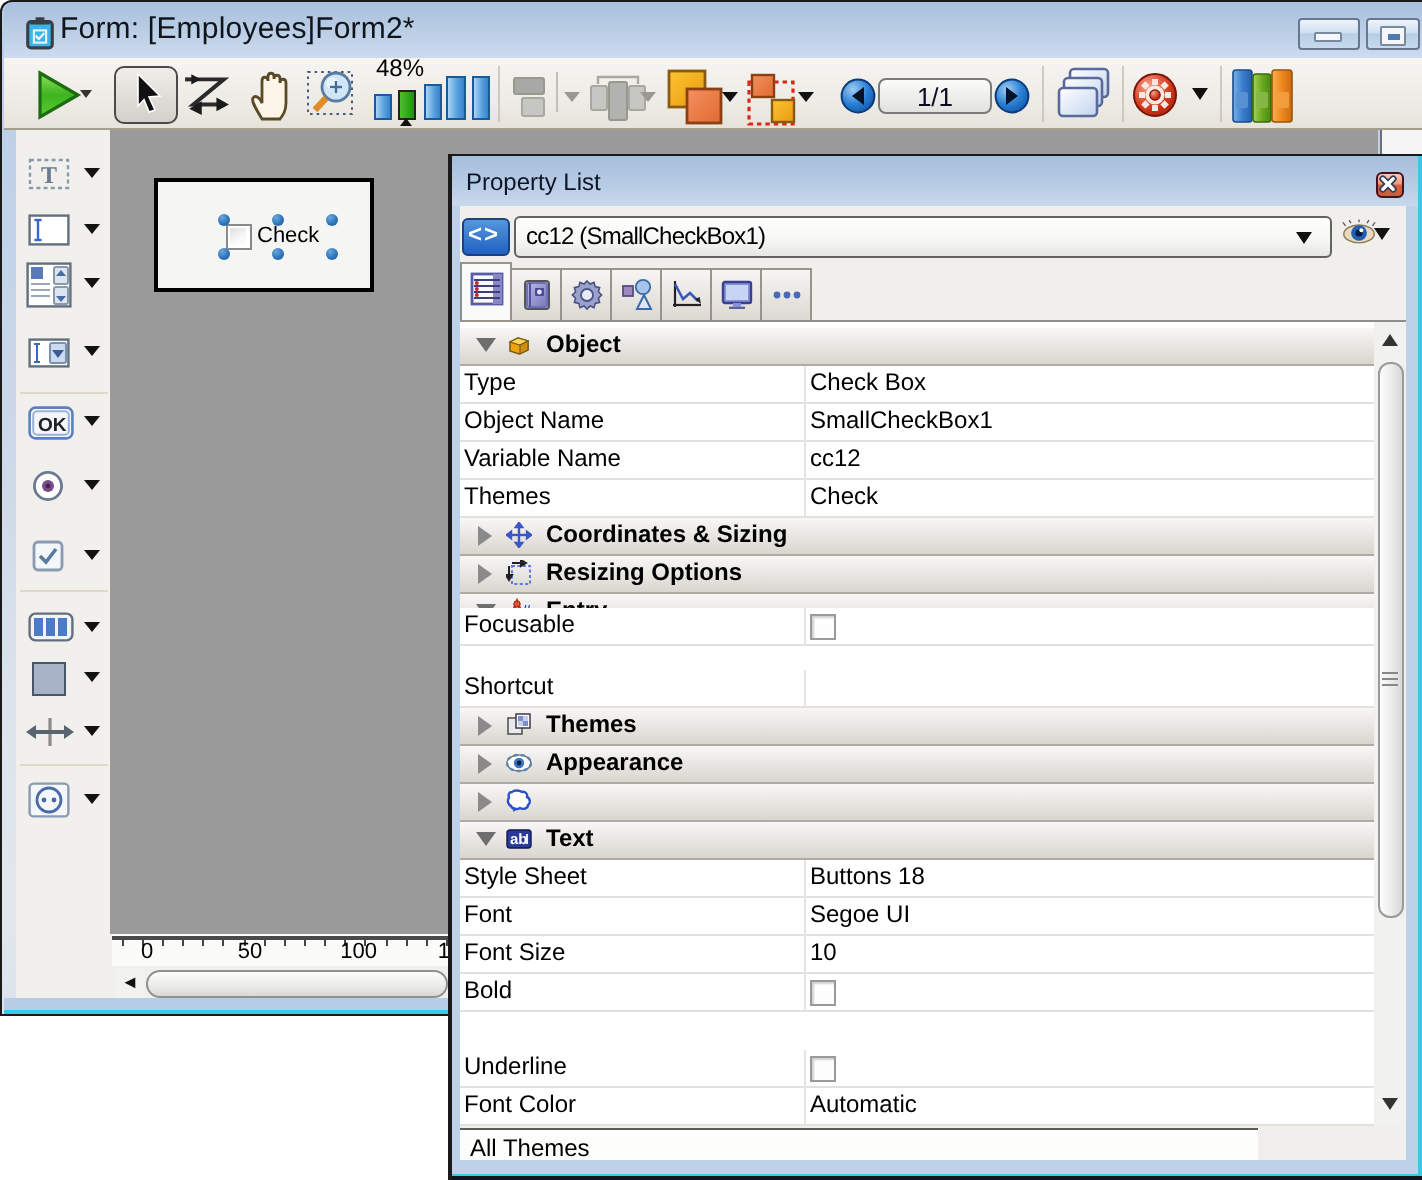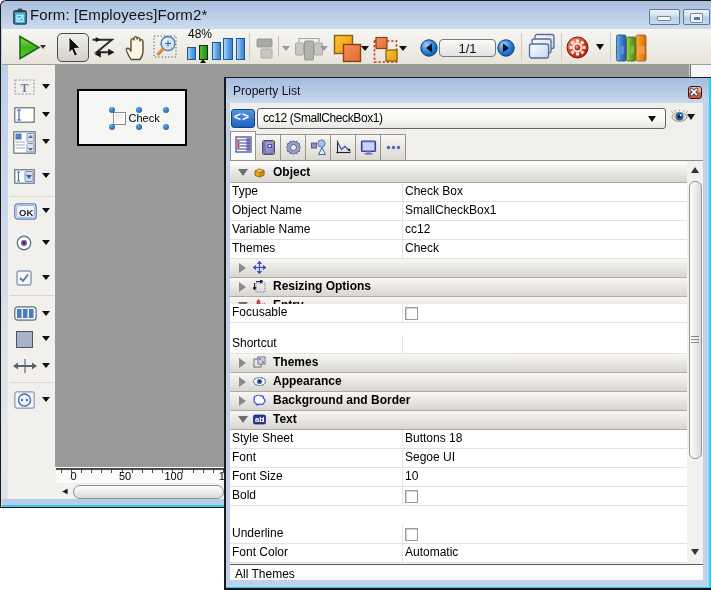--- a/index.html
+++ b/index.html
@@ -86,21 +86,21 @@
 .gtri-r { position:absolute; left:9px; top:3.5px; width:0; height:0;
   border-top:5px solid transparent; border-bottom:5px solid transparent; border-left:7px solid #8a8a8a; }
 .gicon { position:absolute; left:23px; top:2px; width:13px; height:13px; }
 .ghtext { position:absolute; left:43px; top:1px; }
 .gcheck { position:absolute; left:175px; top:3px; width:13px; height:13px;
   border:1px solid #9a9a9a; background:#fdfdfd; box-shadow:inset 1px 1px 1px #d0d0d0; }
 
 #psb { left:687px; top:161px; width:16px; height:402px; background:#f1f1ef; z-index:13; }
 #psb-thumb { left:688.5px; top:181px; width:13px; height:278px; border-radius:6px;
   border:1px solid #9a9a9a; background:linear-gradient(90deg,#fdfdfd,#e9e9e9 60%,#d8d8d8); z-index:14; }
-#allthemes { left:230px; top:564px; width:473px; height:16px; background:#fdfdfc;
+#allthemes { left:230px; top:564px; width:399px; height:16px; background:#fdfdfc;
   border-top:1px solid #5c5c5c; font-size:12px; color:#000; z-index:12;padding-left:48px; }
 </style>
 </head>
 <body>
 <div class="abs" id="mainwin"></div>
 <div class="abs" id="titlebar"></div>
 <div class="abs" id="title-text">Form: [Employees]Form2*</div>
 <div class="abs wbtn" id="btn-min"></div>
 <div class="abs wbtn" id="btn-max"></div>
 <div class="abs" id="toolbar"></div>
@@ -431,21 +431,21 @@
 <div class="abs" style="z-index:3;left:608.7px;top:470px;width:1px;height:2.5px;background:#444"></div>
 <div class="abs" style="z-index:3;left:618.8px;top:470px;width:1px;height:2.5px;background:#444"></div>
 <div class="abs" style="z-index:3;left:629.0px;top:470px;width:1px;height:2.5px;background:#444"></div>
 <div class="abs" style="z-index:3;left:639.1px;top:470px;width:1px;height:2.5px;background:#444"></div>
 <div class="abs" style="z-index:3;left:649.3px;top:470px;width:1px;height:2.5px;background:#444"></div>
 <div class="abs" style="z-index:3;left:659.4px;top:470px;width:1px;height:2.5px;background:#444"></div>
 <div class="abs" style="z-index:3;left:669.6px;top:470px;width:1px;height:2.5px;background:#444"></div>
 <div class="abs" style="z-index:3;left:679.7px;top:470px;width:1px;height:2.5px;background:#444"></div>
 <div class="abs" style="z-index:3;left:61.5px;top:470px;width:24px;text-align:center;font-size:11px;color:#000">0</div>
 <div class="abs" style="z-index:3;left:113px;top:470px;width:24px;text-align:center;font-size:11px;color:#000">50</div>
-<div class="abs" style="z-index:3;left:164.5px;top:470px;width:24px;text-align:left;font-size:11px;color:#000">100</div>
+<div class="abs" style="z-index:3;left:164.5px;top:470px;width:24px;text-align:right;font-size:11px;color:#000">100</div>
 <div class="abs" style="z-index:3;left:216px;top:470px;width:24px;text-align:center;font-size:11px;color:#000">150</div>
 <div class="abs" style="z-index:3;left:2px;top:499px;width:709px;height:6.2px;background:#b7cde7"></div>
 <div class="abs" id="mw-cyan"></div>
 <div class="abs" id="mw-border"></div>
 
 <div class="abs" id="panel"></div>
 <div class="abs" id="ptitle"></div>
 <div class="abs" id="ptitle-text">Property List</div>
 <div class="abs" id="pclose">
     <svg width="10" height="10" viewBox="0 0 10 10" style="position:absolute;left:0;top:0">
@@ -575,20 +575,21 @@
     <svg class="gicon" viewBox="0 0 13 13">
       <g stroke="#3a56c8" stroke-width="1.2" fill="#3a56c8">
         <line x1="6.5" y1="2" x2="6.5" y2="11"></line>
         <line x1="2" y1="6.5" x2="11" y2="6.5"></line>
         <path d="M6.5 0.5 L8 2.5 L5 2.5 Z"></path>
         <path d="M6.5 12.5 L8 10.5 L5 10.5 Z"></path>
         <path d="M0.5 6.5 L2.5 5 L2.5 8 Z"></path>
         <path d="M12.5 6.5 L10.5 5 L10.5 8 Z"></path>
       </g>
     </svg>
+    <span class="ghtext">Coordinates &amp; Sizing</span>
   </div>
 <div class="abs ghead" style="top:278px">
     <div class="gtri-r"></div>
     <svg class="gicon" viewBox="0 0 13 13">
       <rect x="3" y="3" width="9" height="9" fill="none" stroke="#5b79e0" stroke-width="1" stroke-dasharray="1.5 1.2"></rect>
       <g stroke="#222" stroke-width="1" fill="#222">
         <line x1="3" y1="1.5" x2="8" y2="1.5"></line>
         <path d="M10 1.5 L7.5 0 L7.5 3 Z"></path>
         <line x1="1.5" y1="3" x2="1.5" y2="8"></line>
         <path d="M1.5 10 L0 7.5 L3 7.5 Z"></path>
@@ -627,21 +628,20 @@
       <circle cx="6.5" cy="6.5" r="1.2" fill="#102040"></circle>
     </svg>
     <span class="ghtext">Appearance</span>
   </div>
 <div class="abs ghead" style="top:392px">
     <div class="gtri-r"></div>
     <svg class="gicon" viewBox="0 0 13 13">
       <path d="M3 2 C1.5 2 1 3.5 1.5 5 C0.5 6 1 8.5 2.5 9 C3 10.5 5.5 11 7 10 C9 11 11 10 11 8.5 C12.5 7.5 12 5 10.5 4.5 C11 3 9.5 1.5 8 2 C6.5 1 4 1 3 2 Z" fill="#fff" stroke="#2a52c8" stroke-width="1.2"></path>
       <path d="M4 9.5 L3.5 12 L6 10.5" fill="#2a52c8"></path>
     </svg>
-    <span class="ghtext">Background and Border</span>
   </div>
 <div class="abs ghead" style="top:411px">
     <div class="gtri-d"></div>
     <svg class="gicon" viewBox="0 0 13 13">
       <rect x="0.5" y="2" width="12" height="9" rx="1.5" fill="#2a3a9c" stroke="#101a50" stroke-width="0.7"></rect>
       <text x="2" y="9" font-size="7.5" font-weight="bold" fill="#fff">ab</text>
       <line x1="10.5" y1="4" x2="10.5" y2="9" stroke="#fff" stroke-width="0.9"></line>
     </svg>
     <span class="ghtext">Text</span>
   </div>

